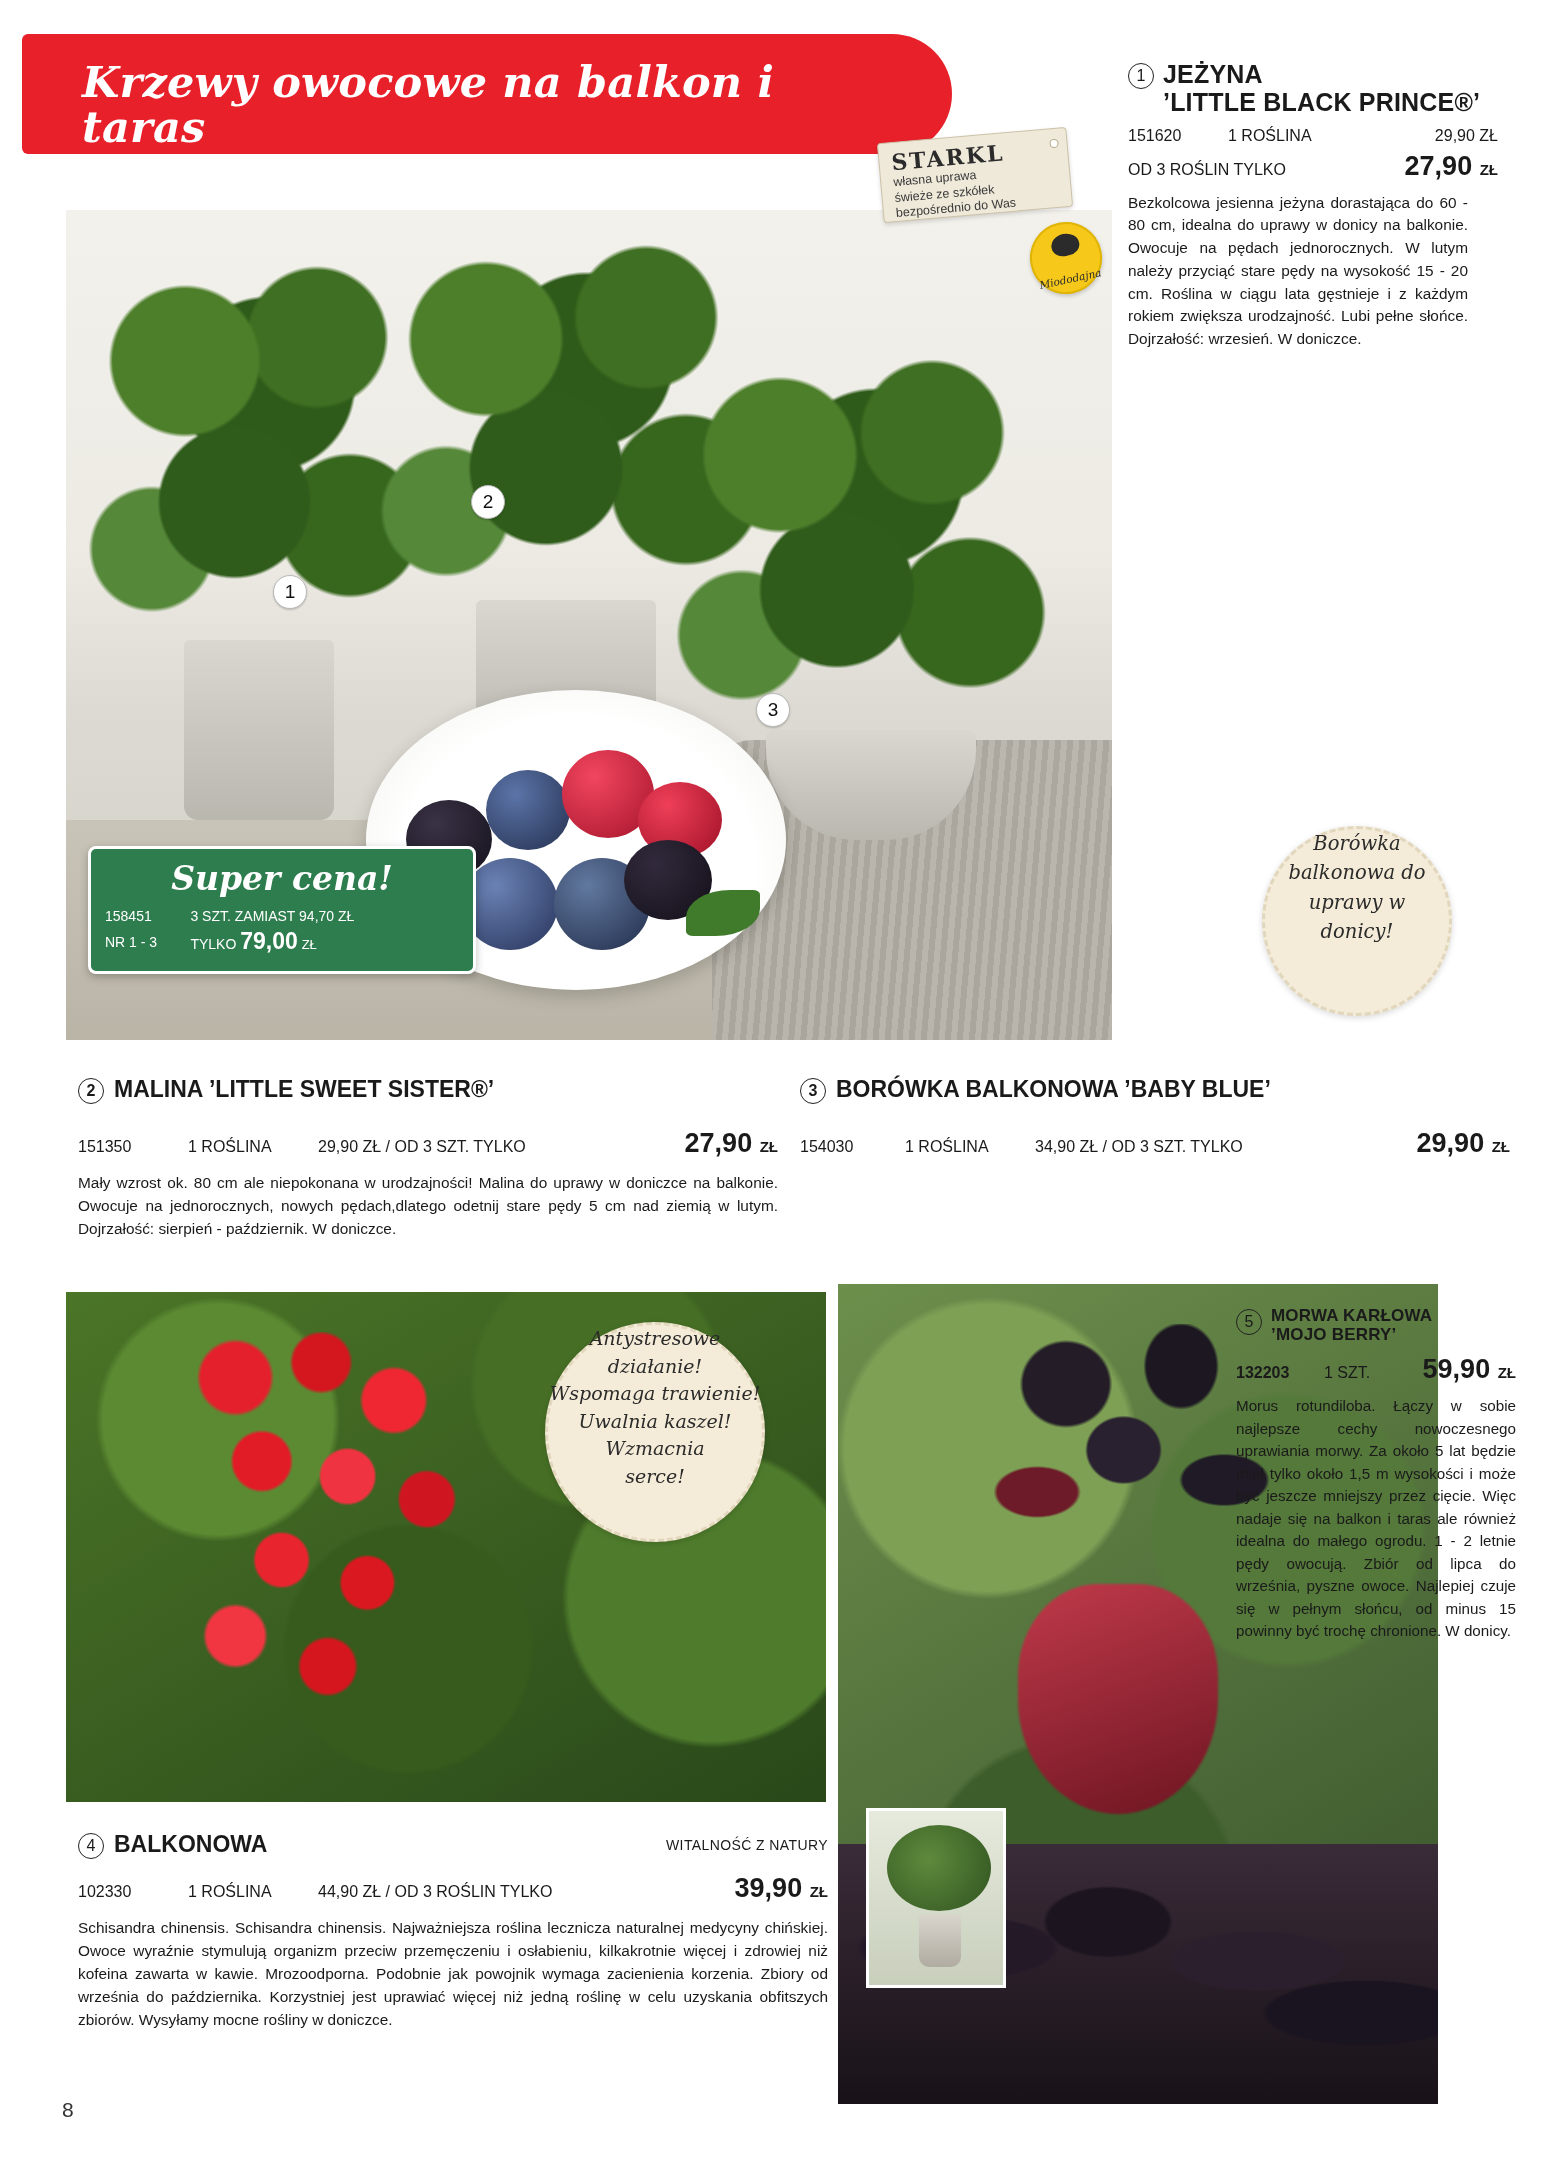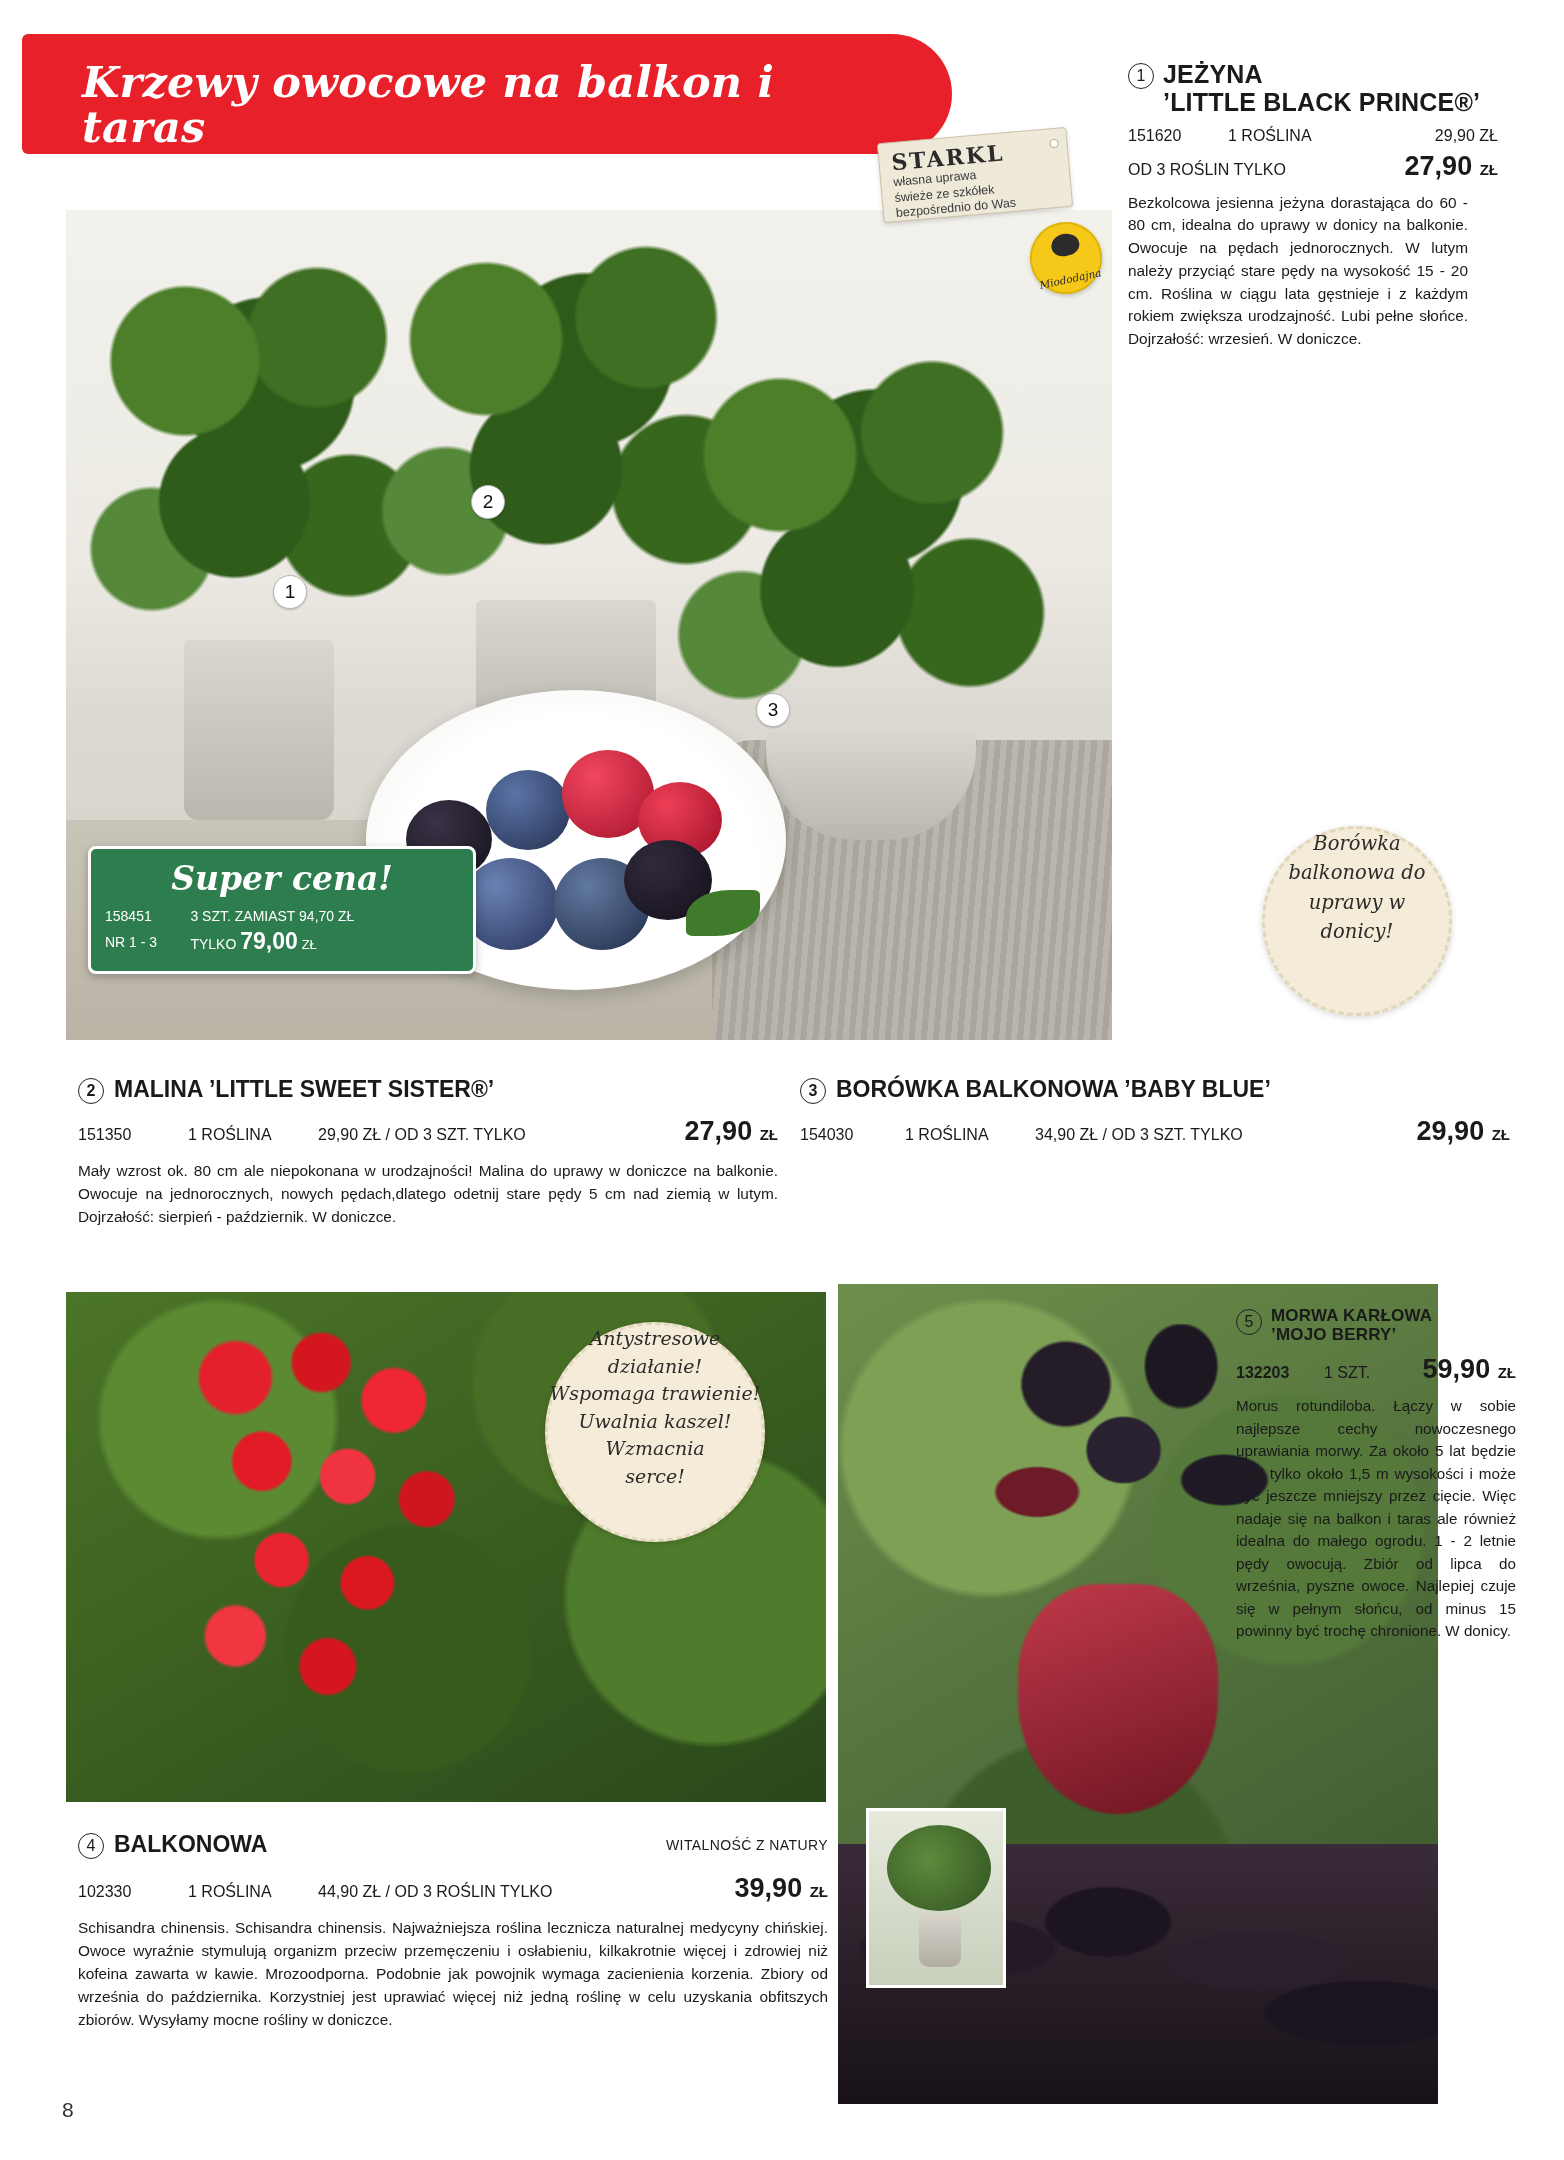--- a/index.html
+++ b/index.html
@@ -188,21 +188,21 @@
   }
   .big-price .cur { font-size:15px; font-weight:bold; }
   .desc {
     font-size:15.4px; line-height:1.48; text-align:justify; margin-top:10px;
   }
 
   
   .mid-left { position:absolute; left:78px; top:1075px; width:700px; }
   .mid-right { position:absolute; left:800px; top:1075px; width:710px; }
   .mid-title { font-size:23px; font-weight:bold; display:flex; align-items:center; gap:10px; }
-  .mid-meta { display:flex; align-items:baseline; font-size:16px; margin-top:12px; }
+  .mid-meta { display:flex; align-items:baseline; font-size:16px; margin-top:24px; }
   .mid-desc { font-size:15.4px; line-height:1.5; margin-top:12px; text-align:justify; }
 
   
   .photo-schisandra {
     position:absolute; left:66px; top:1292px; width:760px; height:510px;
     background: radial-gradient(circle at 30% 30%, #4e7a2a, #2c4f18);
     overflow:hidden;
   }
   .photo-morwa {
     position:absolute; left:838px; top:1284px; width:600px; height:820px;

